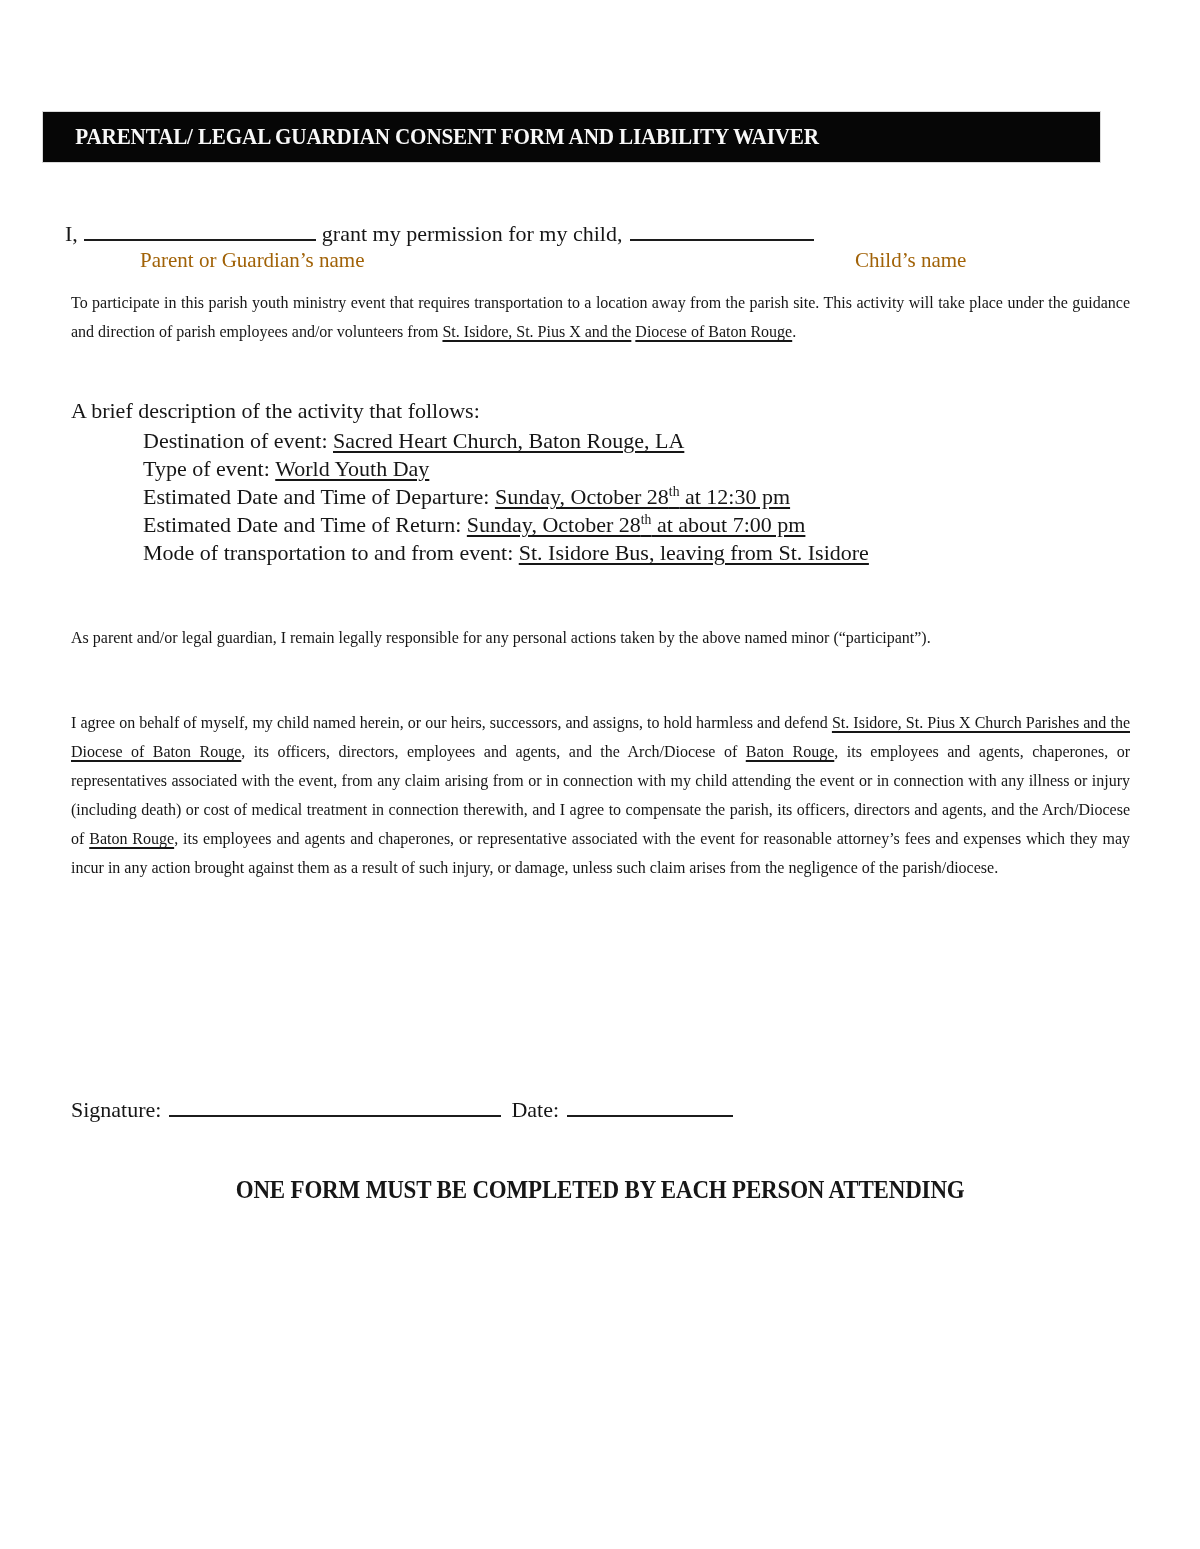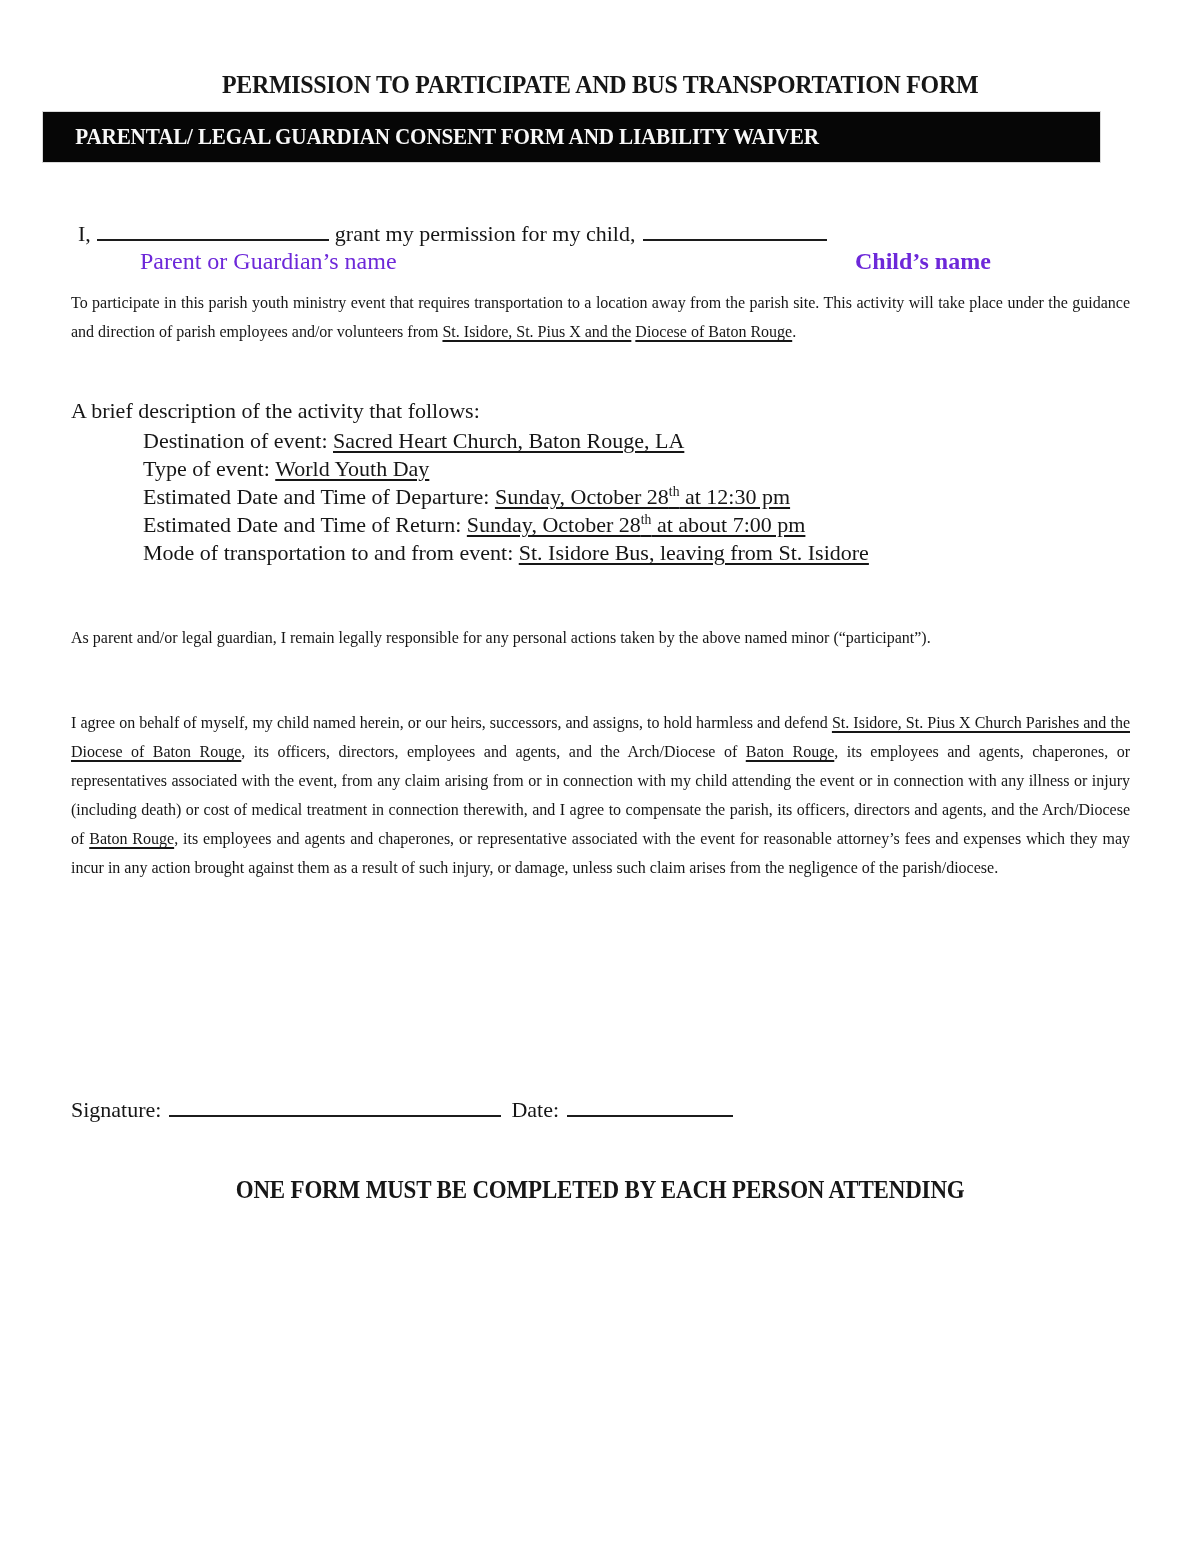--- a/index.html
+++ b/index.html
@@ -29,33 +29,33 @@
     display: flex; align-items: center; 
     box-shadow: 0 0 0 1px #d9d9d9;
   }
   .banner-text {
     color: #f8f8f8; font-size: 23px; font-weight: bold;
     letter-spacing: -0.2px; white-space: nowrap;
   }
 
   .body-text { font-size: 16px; line-height: 29px; }
 
-  .grant-line { top: 219px; left: 78px; width: 1060px; font-size: 22px; white-space: nowrap; font-family: Liberation Serif, serif; }
+  .grant-line { top: 219px; left: 65px; width: 1060px; font-size: 22px; white-space: nowrap; font-family: Liberation Serif, serif; }
   .blank {
     display: inline-block;
     border-bottom: 2px solid #1c1c1c;
     height: 20px;
     vertical-align: baseline;
   }
   .blank-parent { width: 232px; margin: 0 6px 0 6px; }
   .blank-child  { width: 184px; margin-left: 8px; }
 
-  .under-label { font-size: 24px; color: #6d28d9; }
+  .under-label { font-size: 21px; color: #a16207; }
   .label-parent { top: 248px; left: 140px; }
-  .label-child  { top: 248px; left: 855px; font-weight: bold; }
+  .label-child  { top: 248px; left: 855px; }
 
   .para { left: 71px; width: 1059px; text-align: justify; }
   .para-intro { top: 288px; }
   .para-resp  { top: 623px; }
   .para-agree { top: 708px; }
 
   .activity-heading { top: 398px; left: 71px; font-size: 22px; }
   .activity-list { top: 427px; left: 143px; font-size: 22px; }
   .activity-item { display: block; height: 28px; line-height: 28px; white-space: nowrap; }
 
@@ -71,23 +71,20 @@
     text-align: center;
     font-size: 25px; font-weight: bold;
     letter-spacing: -0.2px; white-space: nowrap;
   }
 </style>
 </head>
 <body>
 
 <div class="page">
 
-  <div class="abs doc-title">
-    <span class="squeeze">PERMISSION TO PARTICIPATE AND BUS TRANSPORTATION FORM</span>
-  </div>
 
   <div class="abs banner">
     <span class="banner-text squeeze">PARENTAL/ LEGAL GUARDIAN CONSENT FORM AND LIABILITY WAIVER</span>
   </div>
 
   <div class="abs grant-line"><span>I,</span><span class="blank blank-parent"></span><span>grant my permission for my child,</span><span class="blank blank-child"></span></div>
 
   <div class="abs under-label label-parent">Parent or Guardian’s name</div>
   <div class="abs under-label label-child">Child’s name</div>
 

